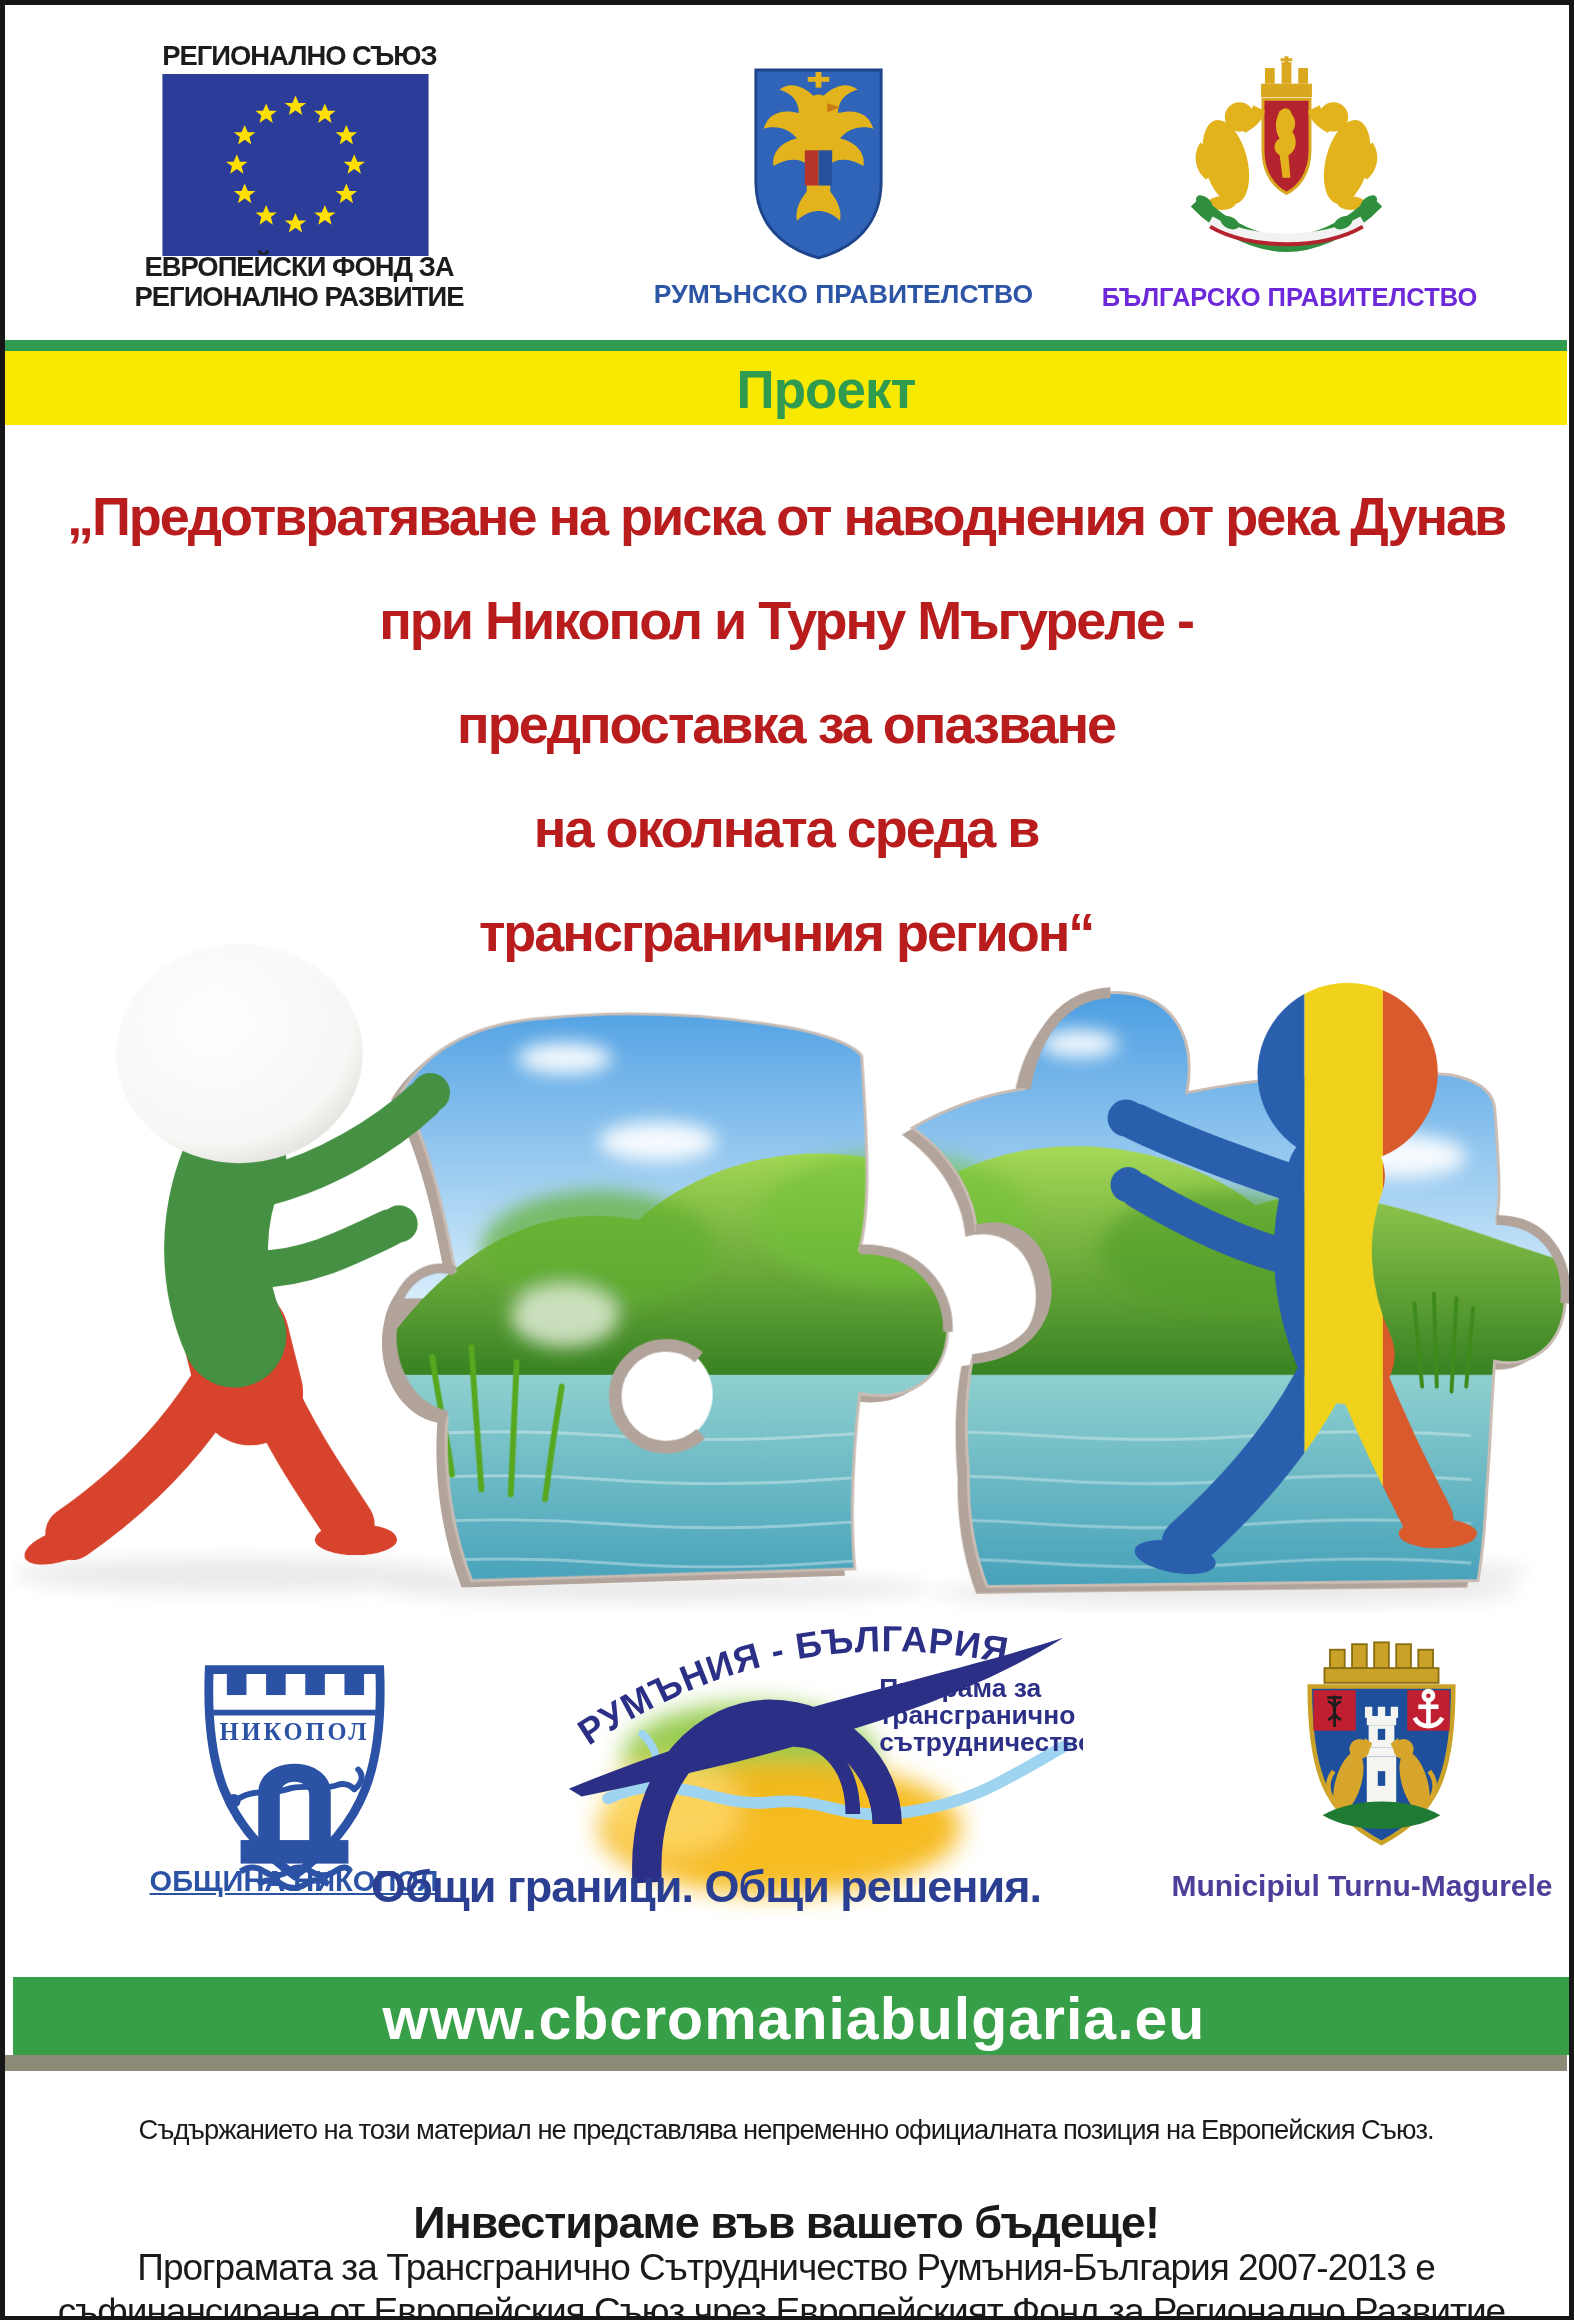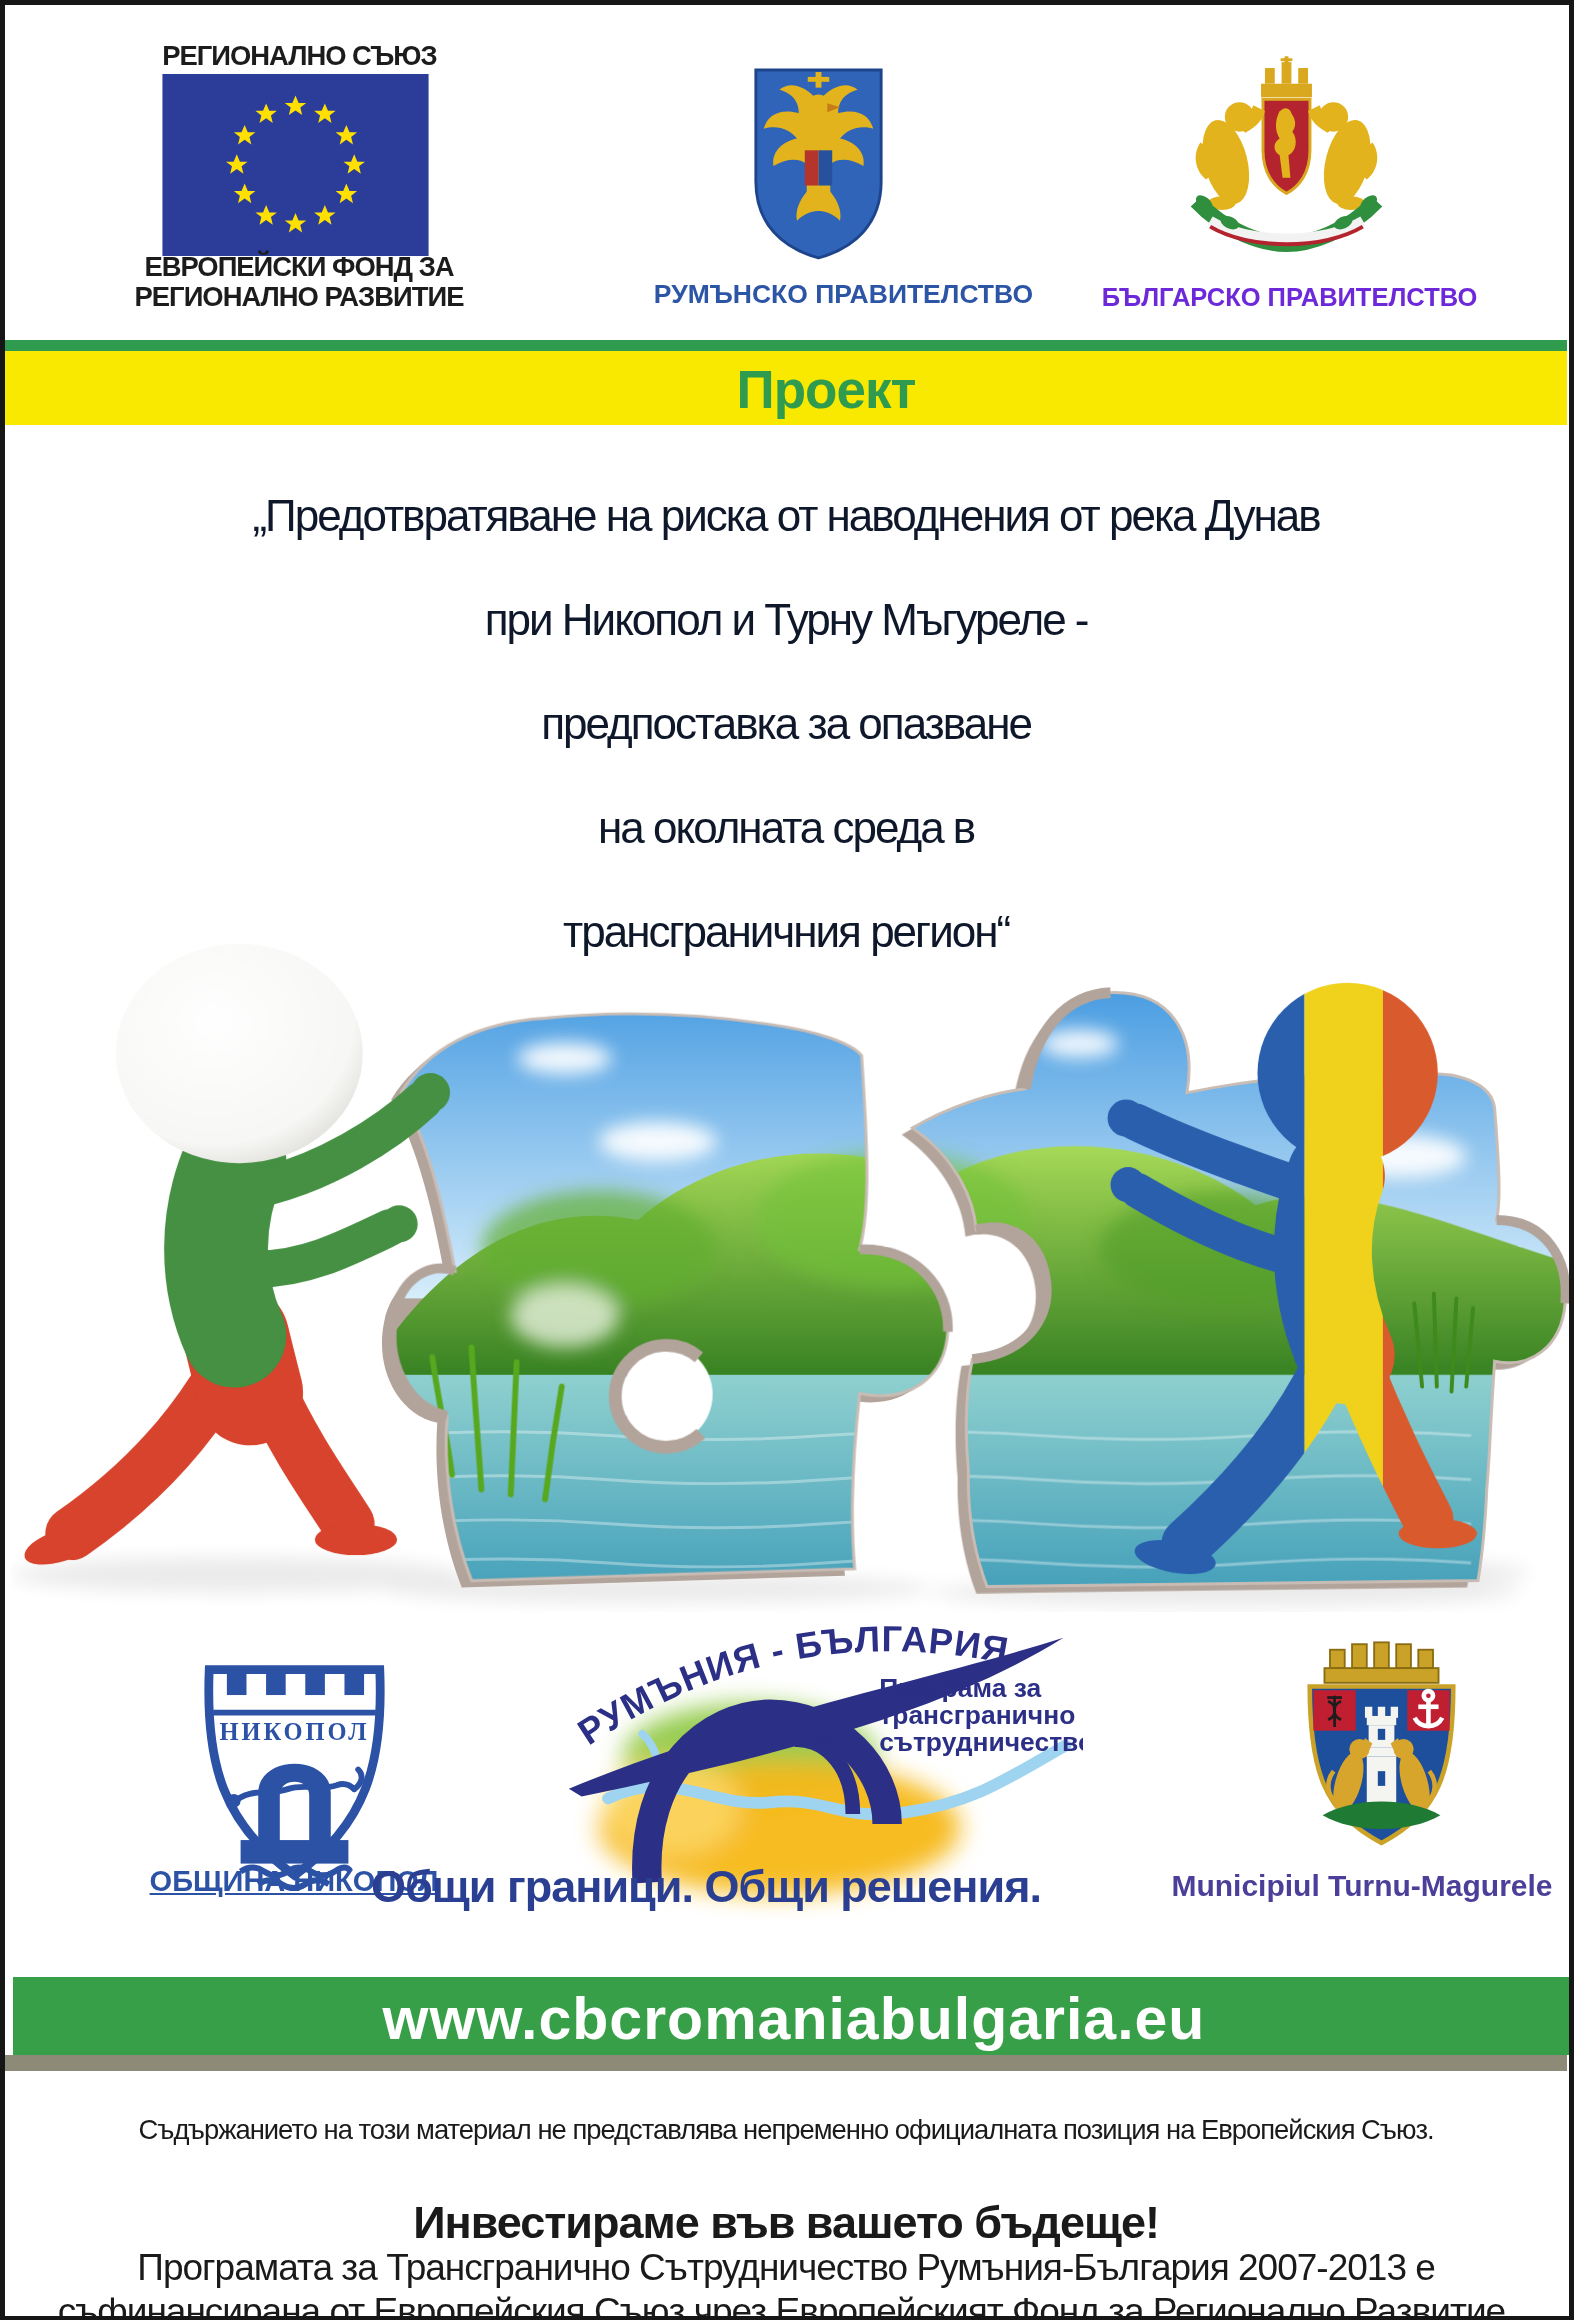--- a/index.html
+++ b/index.html
@@ -16,21 +16,21 @@
   .eu-sub{left:88px;top:247px;width:412px;font-size:27.4px;font-weight:700;color:#1c1c1c;line-height:30px;letter-spacing:-1px;}
   .ro-arms{left:745px;top:61px;}
   .ro-label{left:608px;top:274px;width:461px;font-size:26.5px;font-weight:700;color:#2d55a5;}
   .bg-arms{left:1166px;top:49px;}
   .bg-label{left:1059px;top:278px;width:451px;font-size:25.5px;font-weight:700;color:#6d28d9;}
   
   .green-rule{left:0;top:335px;width:1562px;height:10.8px;background:#2e9b4e;}
   .yellow-band{left:0;top:346px;width:1562px;height:74px;background:#f9e800;}
   .yellow-band .txt{width:100%;margin-top:7.8px;font-size:53px;font-weight:700;color:#2e9b4e;letter-spacing:-1px;padding-left:40px;}
   
-  .main-title{left:19.6px;top:459px;width:1523px;color:#0f172a;font-weight:400;font-size:44px;line-height:104px;letter-spacing:-2px;}
+  .main-title{left:19.6px;top:459px;width:1523px;color:#b91c1c;font-weight:700;font-size:54px;line-height:104px;letter-spacing:-2px;}
   
   .illus{left:5.9px;top:921px;}
   
   .nikopol-svg{left:167px;top:1643px;}
   .nikopol-label{left:93px;top:1860px;width:392px;font-size:29px;font-weight:700;color:#2b52a5;text-decoration:underline;}
   .program-svg{left:510px;top:1615px;}
   .program-slogan{left:309px;top:1856px;width:784px;font-size:45px;font-weight:700;color:#2b3f92;letter-spacing:-1px;}
   .turnu-svg{left:1266px;top:1630px;}
   .turnu-label{left:1161px;top:1864px;width:392px;font-size:30px;font-weight:700;color:#4b3f99;}
   

